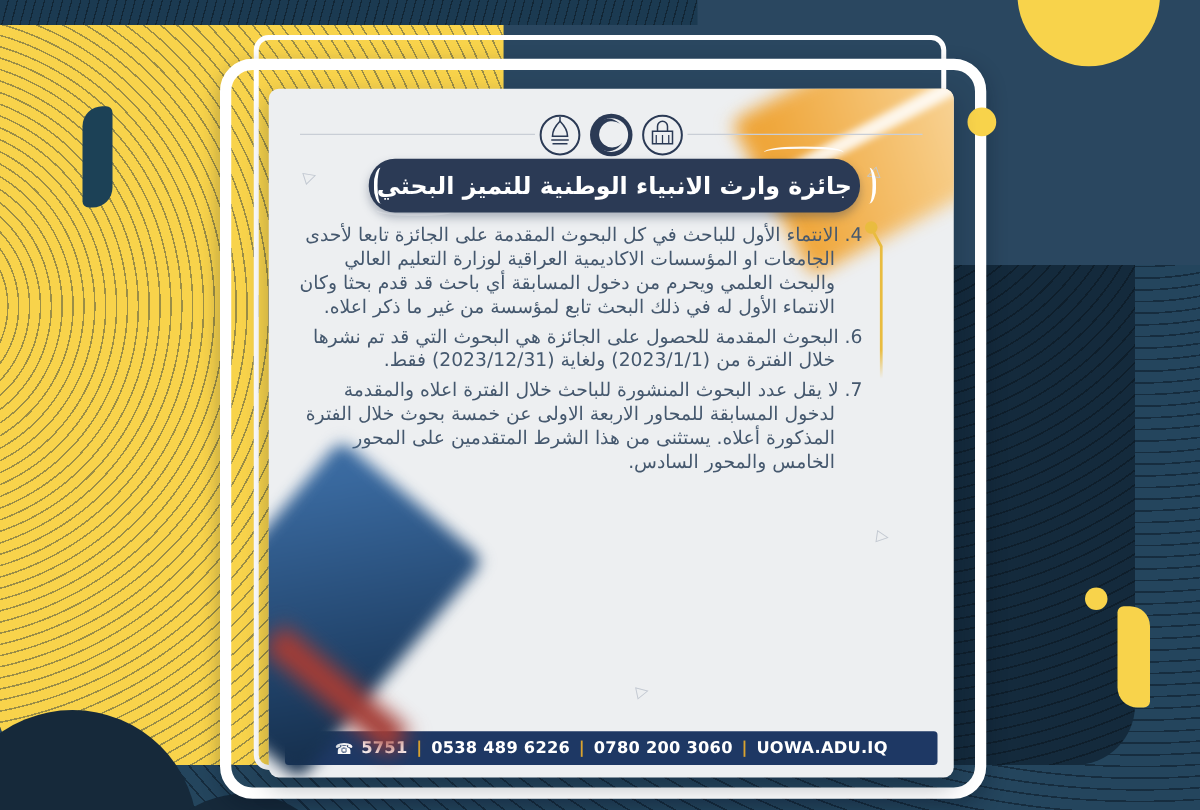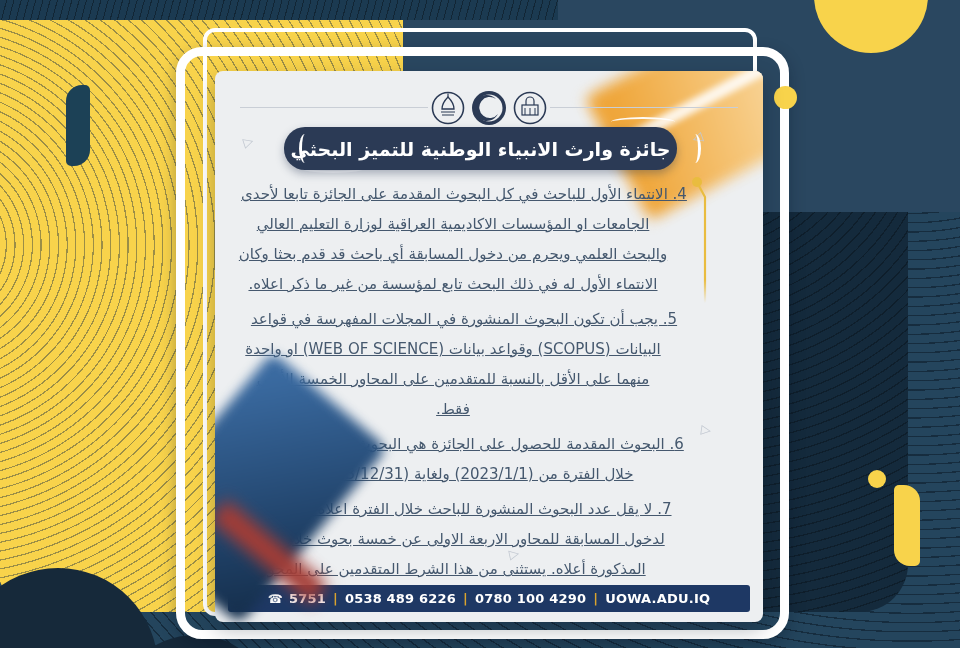--- a/index.html
+++ b/index.html
@@ -40,32 +40,32 @@
     background:linear-gradient(130deg,#3A6AA0 10%,#1F4066 70%,#16304E 95%);filter:blur(6px);border-radius:10px;z-index:6;}
   .red-blur{left:-12px;top:468px;width:132px;height:26px;transform:rotate(40deg);
     background:#A43C35;filter:blur(8px);z-index:6;}
 
   .rule-line{top:36px;height:0;border-top:1px solid #C9CED6;}
   .rule-line.l{left:25px;width:188px;}
   .rule-line.r{left:335px;width:188px;}
   .logos{left:0;top:17px;width:548px;display:flex;justify-content:center;align-items:center;gap:3px;}
   .logos svg{display:block;}
 
-  .banner{left:69px;top:56px;width:393px;height:43px;background:#2B3A55;border-radius:21px;
+  .banner{left:80px;top:56px;width:393px;height:43px;background:#2B3A55;border-radius:21px;
     box-shadow:0 4px 8px rgba(43,58,85,.35);color:#fff;font-weight:bold;font-size:19px;
     display:flex;align-items:center;justify-content:center;direction:rtl;z-index:4;}
   .bracket{top:63px;width:12px;height:29px;border-left:3px solid #fff;border-radius:50%;z-index:5;}
   .bracket.bl{left:84px;}
   .bracket.br{left:474px;transform:scaleX(-1);}
   .swoosh{height:10px;border-bottom:2px solid #fff;border-radius:0 0 60% 60%;opacity:.95;z-index:3;}
   .swoosh.s1{left:86px;top:92px;width:64px;}
   .swoosh.s2{left:396px;top:46px;width:64px;transform:rotate(180deg);}
 
-  .rules{left:23px;top:108px;width:452px;direction:rtl;text-align:center;color:#45586E;
-    font-size:15px;line-height:30px;z-index:2;text-decoration:underline;}
+  .rules{left:23px;top:108px;width:452px;direction:rtl;text-align:right;color:#45586E;
+    font-size:15px;line-height:19px;z-index:2;}
   .rules p{margin:0 0 5px 0;padding-right:22px;text-indent:-22px;}
 
   .yellow-deco{left:468px;top:100px;z-index:2;}
   .tri{color:#C2C8D1;font-size:13px;z-index:2;line-height:1;}
 
   .footer-bar{left:13px;top:514px;width:522px;height:27px;background:#1E3864;border-radius:3px;
     color:#fff;font-size:13px;font-weight:bold;display:flex;align-items:center;justify-content:center;
     direction:ltr;z-index:5;letter-spacing:.2px;}
   .footer-bar .sep{color:#D9A32F;padding:0 7px;font-weight:bold;}
   .footer-bar .ph{font-size:12px;margin-right:6px;}
@@ -126,21 +126,20 @@
     <div class="abs banner">
       <span>جائزة وارث الانبياء الوطنية للتميز البحثي</span>
     </div>
     <div class="abs bracket bl"></div>
     <div class="abs bracket br"></div>
     <div class="abs swoosh s1"></div>
     <div class="abs swoosh s2"></div>
 
     <div class="abs rules">
       <p>4. الانتماء الأول للباحث في كل البحوث المقدمة على الجائزة تابعا لأحدى الجامعات او المؤسسات الاكاديمية العراقية لوزارة التعليم العالي والبحث العلمي ويحرم من دخول المسابقة أي باحث قد قدم بحثا وكان الانتماء الأول له في ذلك البحث تابع لمؤسسة من غير ما ذكر اعلاه.</p>
-      <p>5. يجب أن تكون البحوث المنشورة في المجلات المفهرسة في قواعد البيانات (SCOPUS) وقواعد بيانات (WEB OF SCIENCE) او واحدة منهما على الأقل بالنسبة للمتقدمين على المحاور الخمسة الأولى فقط.</p>
       <p>6. البحوث المقدمة للحصول على الجائزة هي البحوث التي قد تم نشرها خلال الفترة من (2023/1/1) ولغاية (2023/12/31) فقط.</p>
       <p>7. لا يقل عدد البحوث المنشورة للباحث خلال الفترة اعلاه والمقدمة لدخول المسابقة للمحاور الاربعة الاولى عن خمسة بحوث خلال الفترة المذكورة أعلاه. يستثنى من هذا الشرط المتقدمين على المحور الخامس والمحور السادس.</p>
     </div>
 
     <svg class="abs yellow-deco" width="40" height="140" viewBox="0 0 40 140">
       <defs>
         <linearGradient id="fadeY" x1="0" y1="0" x2="0" y2="1">
           <stop offset="0" stop-color="#E9BC3F"></stop>
             <stop offset="0.8" stop-color="#E9BC3F"></stop>
           <stop offset="1" stop-color="#E9BC3F" stop-opacity="0"></stop>
@@ -154,19 +153,19 @@
     <div class="abs tri" style="left:478px;top:62px;transform:rotate(160deg);">▷</div>
     <div class="abs tri" style="left:486px;top:352px;transform:rotate(8deg);">▷</div>
     <div class="abs tri" style="left:294px;top:476px;transform:rotate(-12deg);">▷</div>
 
     <div class="abs footer-bar">
       <span class="ph">☎</span>
       <span>5751</span>
       <span class="sep">|</span>
       <span>0538 489 6226</span>
       <span class="sep">|</span>
-      <span>0780 100 4290</span>
+      <span>0780 200 3060</span>
       <span class="sep">|</span>
       <span>UOWA.ADU.IQ</span>
     </div>
 
   </div>
 </div>
 
 </body></html>

